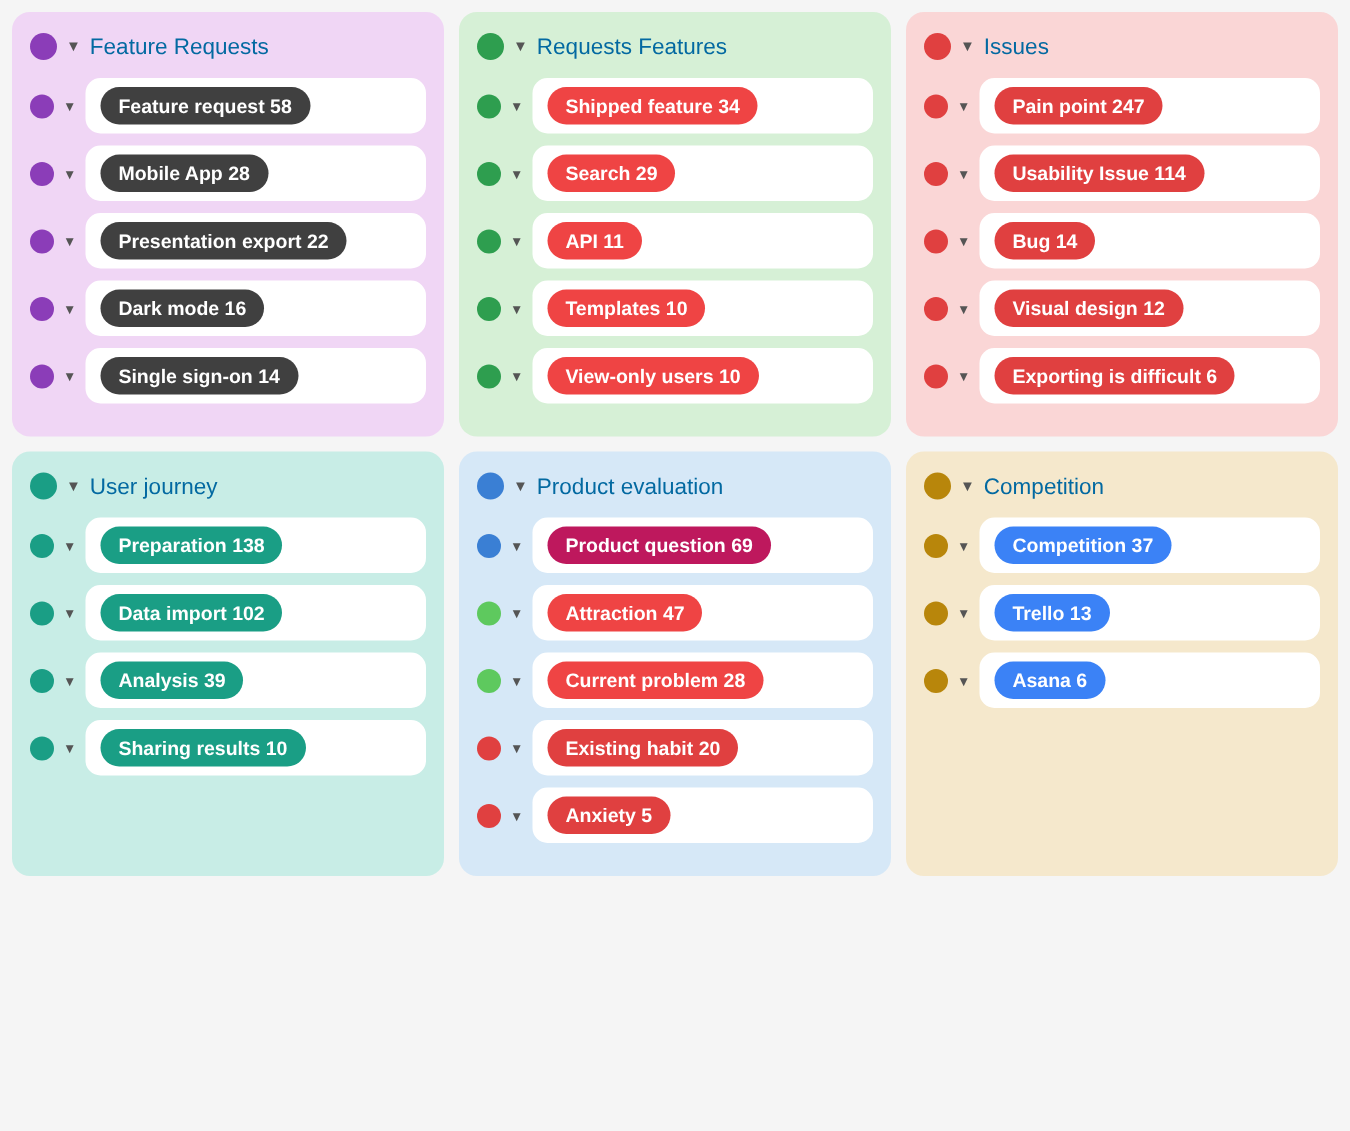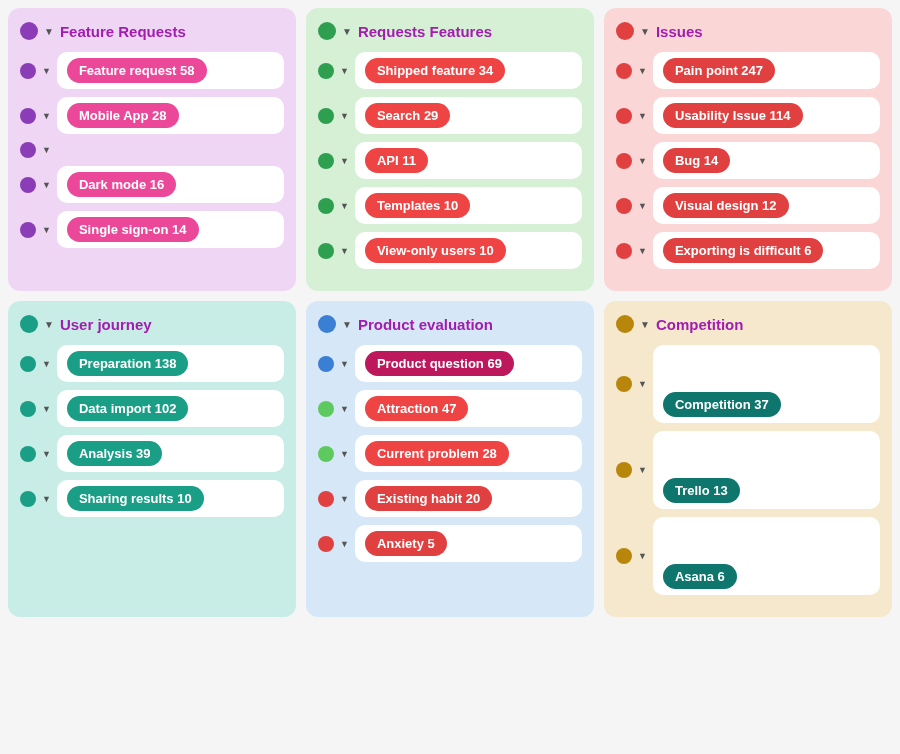--- a/index.html
+++ b/index.html
@@ -29,22 +29,22 @@
       border-radius: 50%;
       flex-shrink: 0;
     }
     .panel-arrow {
       font-size: 10px;
       color: #555;
       cursor: pointer;
     }
     .panel-title {
       font-size: 15px;
-      font-weight: 700;
-      color: #a21caf;
+      font-weight: 400;
+      color: #0369a1;
     }
     .item-row {
       display: flex;
       align-items: center;
       gap: 6px;
       margin-bottom: 8px;
     }
     .item-dot {
       width: 16px;
       height: 16px;
@@ -76,26 +76,26 @@
 
     
     .panel-feature-requests { background: #f0d6f5; }
     .panel-shipped-features { background: #d6f0d6; }
     .panel-issues { background: #fad6d6; }
     .panel-user-journey { background: #c8ede6; }
     .panel-product-evaluation { background: #d6e8f7; }
     .panel-competition { background: #f5e8cc; }
 
     
-    .tag-purple { background: #ec4899; }
+    .tag-purple { background: #404040; }
     .tag-green { background: #ef4444; }
     .tag-red { background: #e04040; }
     .tag-teal { background: #1a9e85; }
     .tag-blue { background: #be185d; }
-    .tag-olive { background: #0f766e; margin-top: 41px; }
+    .tag-olive { background: #3b82f6; }
 
     
     .dot-purple { background: #8b3db8; }
     .dot-green { background: #2e9e4f; }
     .dot-red { background: #e04040; }
     .dot-teal { background: #1a9e85; }
     .dot-blue { background: #3a7fd4; }
     .dot-olive { background: #b8860b; }
     .dot-light-green { background: #5ec95e; }
   </style>
@@ -119,20 +119,23 @@
       <div class="item-row">
         <div class="item-dot dot-purple"></div>
         <span class="item-arrow">▼</span>
         <div class="item-bg">
           <span class="item-tag tag-purple">Mobile App  28</span>
         </div>
       </div>
       <div class="item-row">
         <div class="item-dot dot-purple"></div>
         <span class="item-arrow">▼</span>
+        <div class="item-bg">
+          <span class="item-tag tag-purple">Presentation export  22</span>
+        </div>
       </div>
       <div class="item-row">
         <div class="item-dot dot-purple"></div>
         <span class="item-arrow">▼</span>
         <div class="item-bg">
           <span class="item-tag tag-purple">Dark mode  16</span>
         </div>
       </div>
       <div class="item-row">
         <div class="item-dot dot-purple"></div>

